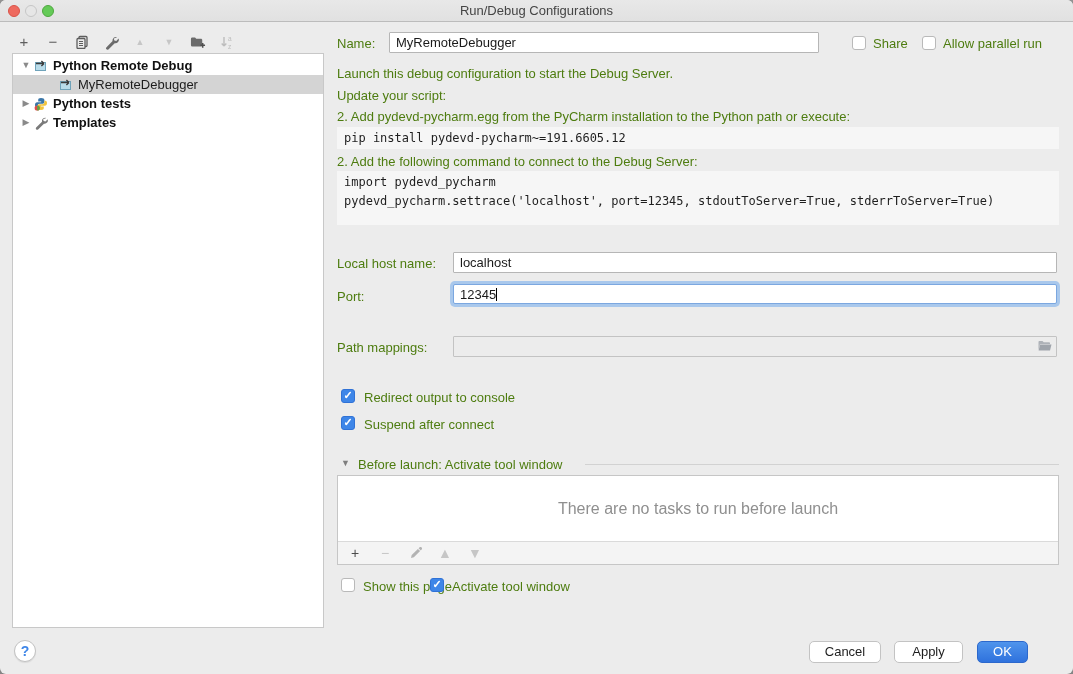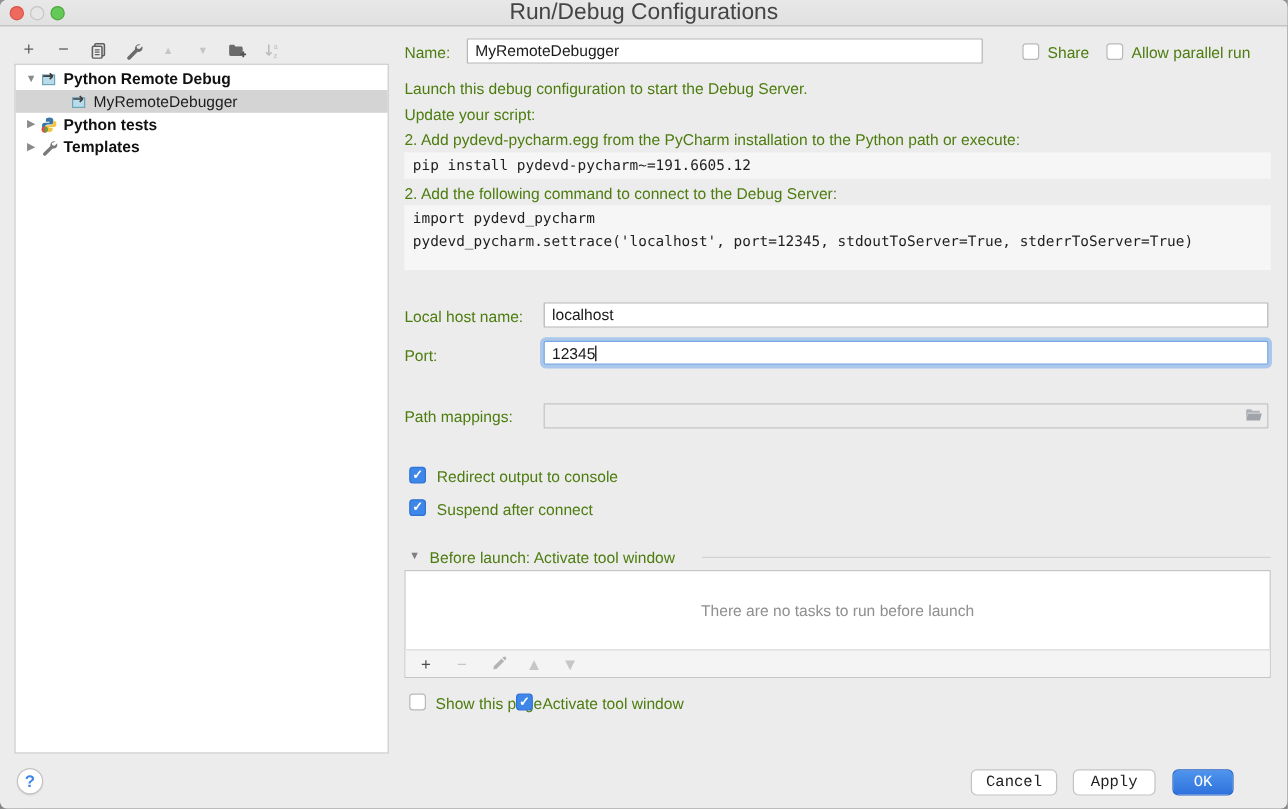--- a/index.html
+++ b/index.html
@@ -10,21 +10,21 @@
     border-radius:6px; overflow:hidden; font-size:13px; color:#1d1d1d;
     box-shadow:0 10px 30px rgba(0,0,0,.35);
   }
   
   .titlebar {
     position:absolute; left:0; top:0; right:0; height:22px;
     background:linear-gradient(#e8e8e8,#e1e1e1); border-bottom:1px solid #bcbcbc;
   }
   .titlebar .title {
     position:absolute; left:0; right:0; top:0; line-height:22px;
-    text-align:center; font-size:19px; color:#454545;
+    text-align:center; font-size:13px; color:#454545;
   }
   .traffic { position:absolute; top:5px; width:12px; height:12px; border-radius:50%; }
   .t-red   { left:8px;  background:#ee6a5f; border:1px solid #d95348; }
   .t-gray  { left:25px; background:#e6e6e6; border:1px solid #c5c5c5; }
   .t-green { left:42px; background:#64ca57; border:1px solid #4fa73f; }
 
   
   .tree-toolbar { position:absolute; left:16px; top:32px; height:20px; display:flex; align-items:center; gap:13px; }
   .tbtn { display:inline-flex; align-items:center; justify-content:center; width:16px; height:16px; color:#5e5e5e; font-size:15px; line-height:16px; }
   .tbtn.dis { color:#c6c6c6; }
@@ -62,27 +62,27 @@
 
   .cb { position:absolute; width:14px; height:14px; border-radius:3px; background:#fff; border:1px solid #b9b9b9; }
   .cb.checked { background:#3e86e8; border:1px solid #3072d6; }
   .cb.checked::after {
     content:"✓"; position:absolute; left:1.5px; top:-1px; color:#fff; font-size:11px; font-weight:700;
   }
 
   .sep-line { position:absolute; height:1px; background:#d2d2d2; }
 
   .tasks-box { position:absolute; left:337px; top:475px; width:722px; height:90px; border:1px solid #c6c6c6; background:#fff; }
-  .tasks-empty { height:65px; line-height:65px; text-align:center; color:#8f8f8f; font-size:13px; }
+  .tasks-empty { height:65px; line-height:65px; text-align:center; color:#8f8f8f; font-size:16px; }
   .tasks-toolbar { height:23px; background:#f4f4f4; border-top:1px solid #dadada; display:flex; align-items:center; gap:14px; padding-left:9px; }
   .tasks-toolbar .tbtn { font-size:14px; }
 
   .btn {
     position:absolute; height:22px; border-radius:5px; background:#fff; border:1px solid #c3c3c3;
-    font-size:13px; color:#1d1d1d; text-align:center; line-height:20px; font-family:Liberation Mono, monospace;
+    font-size:13px; color:#1d1d1d; text-align:center; line-height:20px; font-family:Liberation Sans, sans-serif;
   }
   .btn.primary { background:linear-gradient(#4f94ec,#2f72dd); border:1px solid #2c68cc; color:#fff; }
   .help-circle {
     position:absolute; left:14px; top:640px; width:22px; height:22px; border-radius:50%;
     background:#fff; border:1px solid #c2c2c2; color:#3e86e8; font-size:14px; font-weight:700;
     text-align:center; line-height:20px; box-shadow:0 1px 1px rgba(0,0,0,.08);
   }
 </style>
 </head>
 <body>

